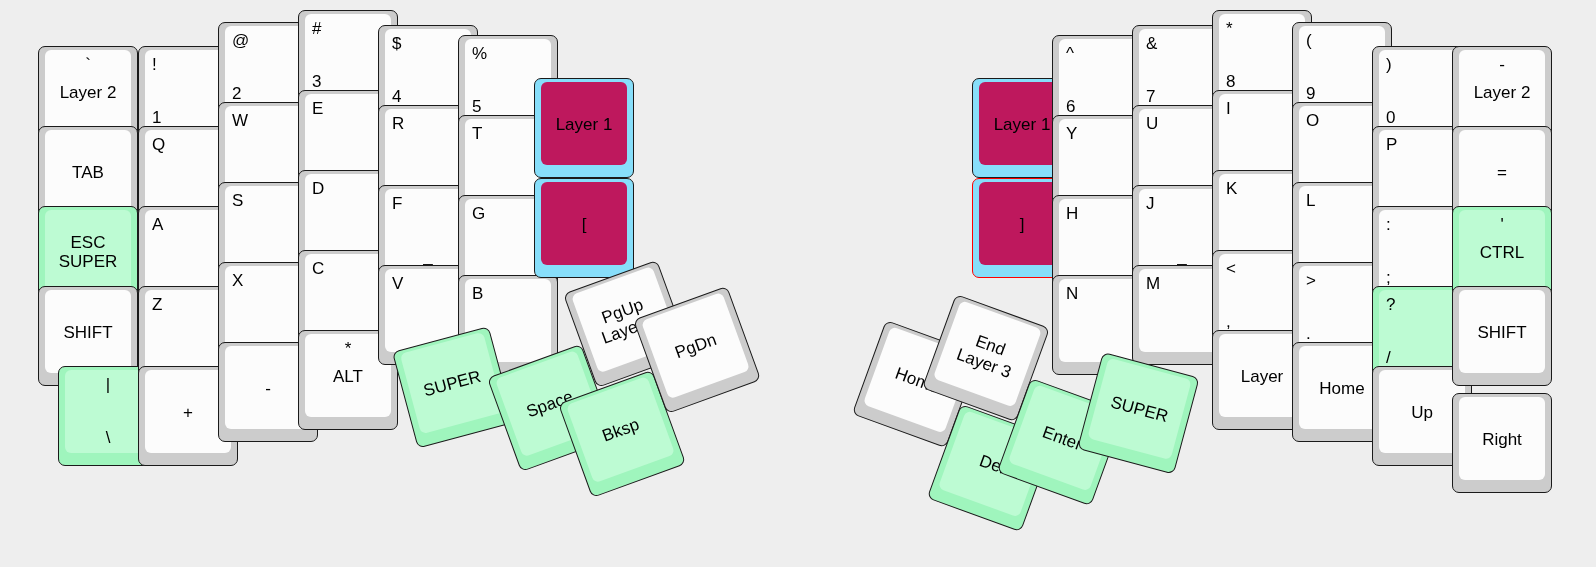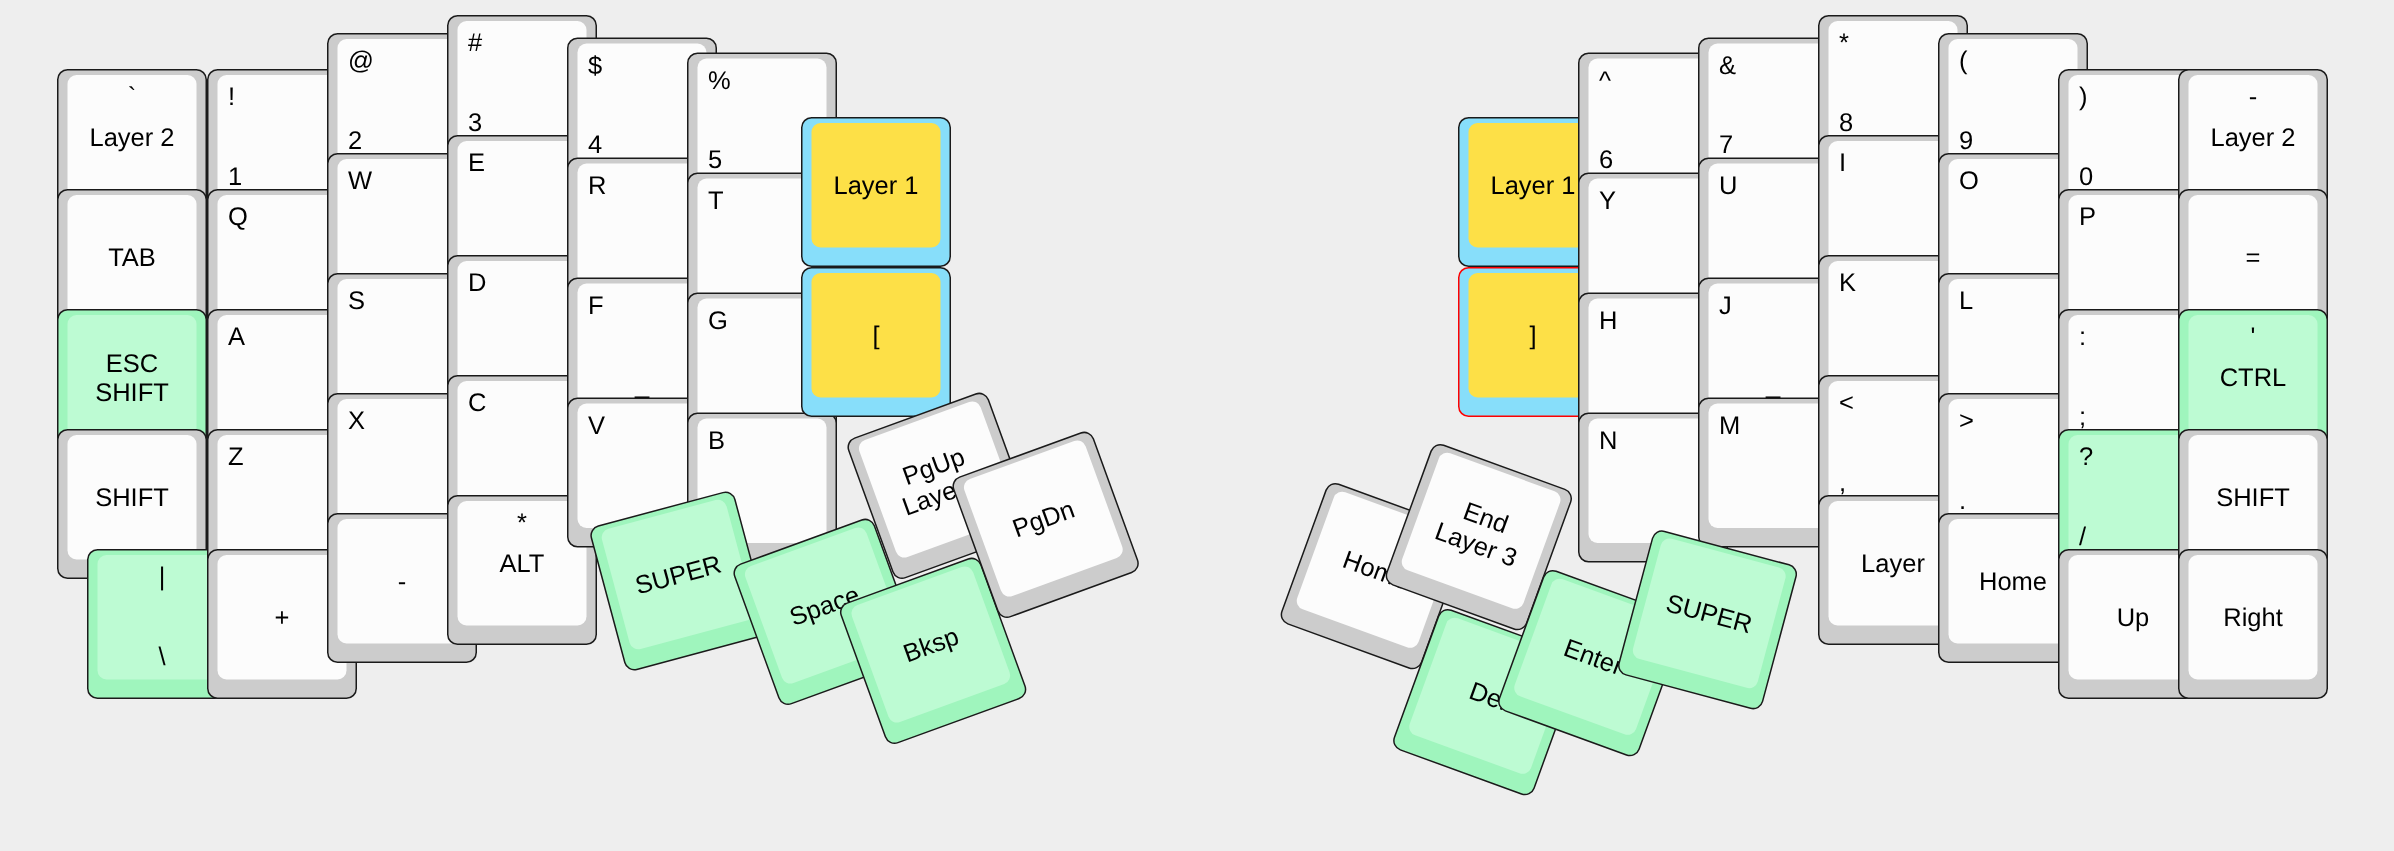--- a/index.html
+++ b/index.html
@@ -49,21 +49,21 @@
   .lg.tl { left: 7px;  top: 5px;  text-align: left; }
   .lg.tc { left: 0; right: 0; top: 5px; text-align: center; }
   .lg.bl { left: 7px;  bottom: 6px; text-align: left; }
   .lg.bc { left: 0; right: 0; bottom: 6px; text-align: center; }
   .lg.ctr{ left: 0; right: 0; top: 50%; transform: translateY(-50%); text-align: center; }
 
   
   .key.green  { background: #9ff5bd; }
   .key.green  > .cap { background: #bdfbd3; }
   .key.cyan   { background: #87defa; }
-  .key.cyan   > .cap { background: #fde047; }
+  .key.cyan   > .cap { background: #be185d; }
   .key.sel    { border-color: #ff0000; }
 
   
 </style>
 </head>
 <body>
 
 <div id="stage">
   <div id="left-half">
       <div class="key grey" style="transform: translate(38px, 46px);">
@@ -73,21 +73,21 @@
         </div>
       </div>
       <div class="key grey" style="transform: translate(38px, 126px);">
         <div class="cap">
           <div class="lg ctr">TAB</div>
         </div>
       </div>
       <div class="key green" style="transform: translate(38px, 206px);">
         <div class="cap">
           <div class="lg ctr">ESC
-SHIFT</div>
+SUPER</div>
         </div>
       </div>
       <div class="key grey" style="transform: translate(38px, 286px);">
         <div class="cap">
           <div class="lg ctr">SHIFT</div>
         </div>
       </div>
       <div class="key green" style="transform: translate(58px, 366px);">
         <div class="cap">
           <div class="lg tc">|</div>
@@ -404,21 +404,21 @@
         <div class="cap">
           <div class="lg tc">'</div>
           <div class="lg ctr">CTRL</div>
         </div>
       </div>
       <div class="key grey" style="transform: translate(1452px, 286px);">
         <div class="cap">
           <div class="lg ctr">SHIFT</div>
         </div>
       </div>
-      <div class="key grey" style="transform: translate(1452px, 366px);">
+      <div class="key grey" style="transform: translate(1452px, 366px); margin-top: 27px;">
         <div class="cap">
           <div class="lg ctr">Right</div>
         </div>
       </div>
       <div class="key grey" style="transform: translate(886px, 320px) rotate(20deg);">
         <div class="cap">
           <div class="lg ctr">Home</div>
         </div>
       </div>
       <div class="key grey" style="transform: translate(956px, 294px) rotate(20deg);">

